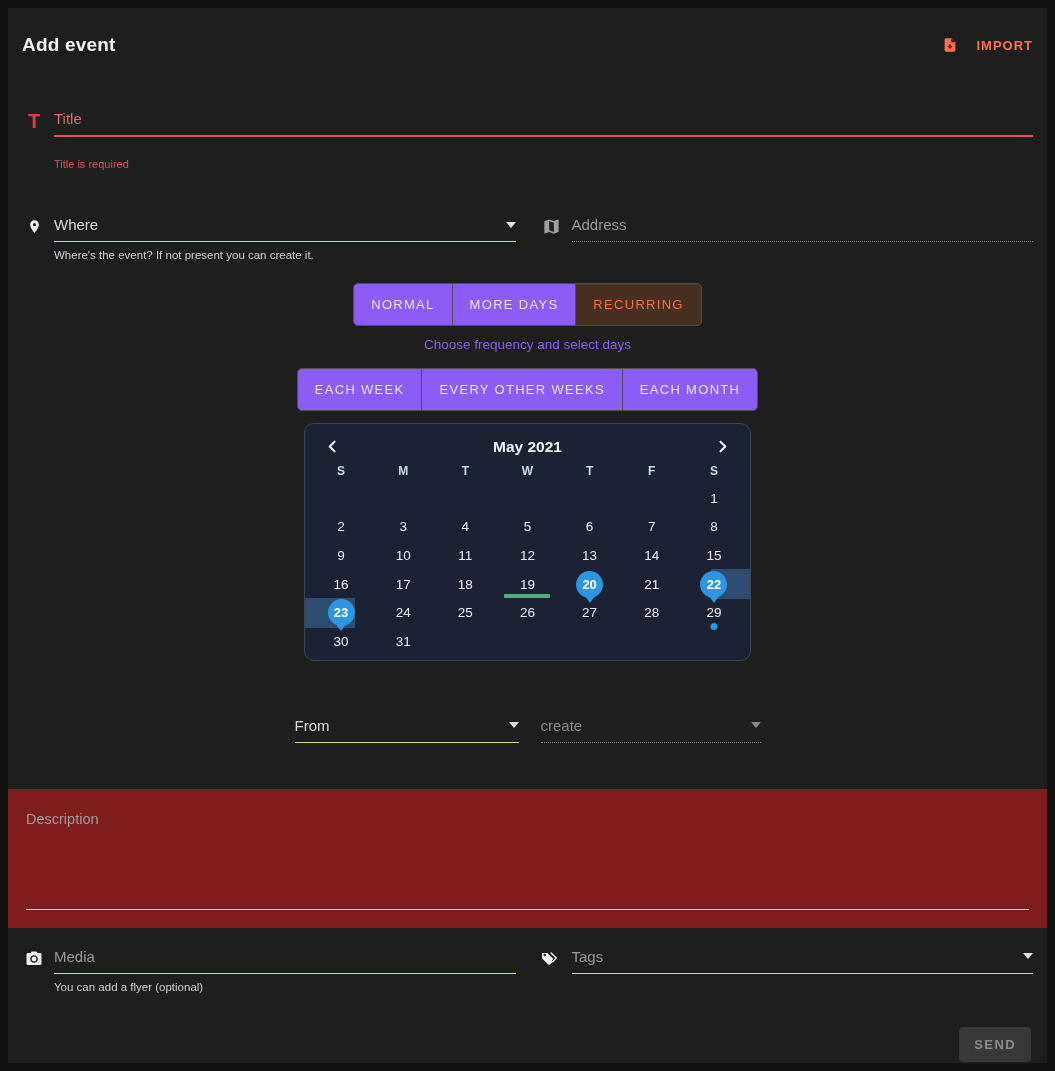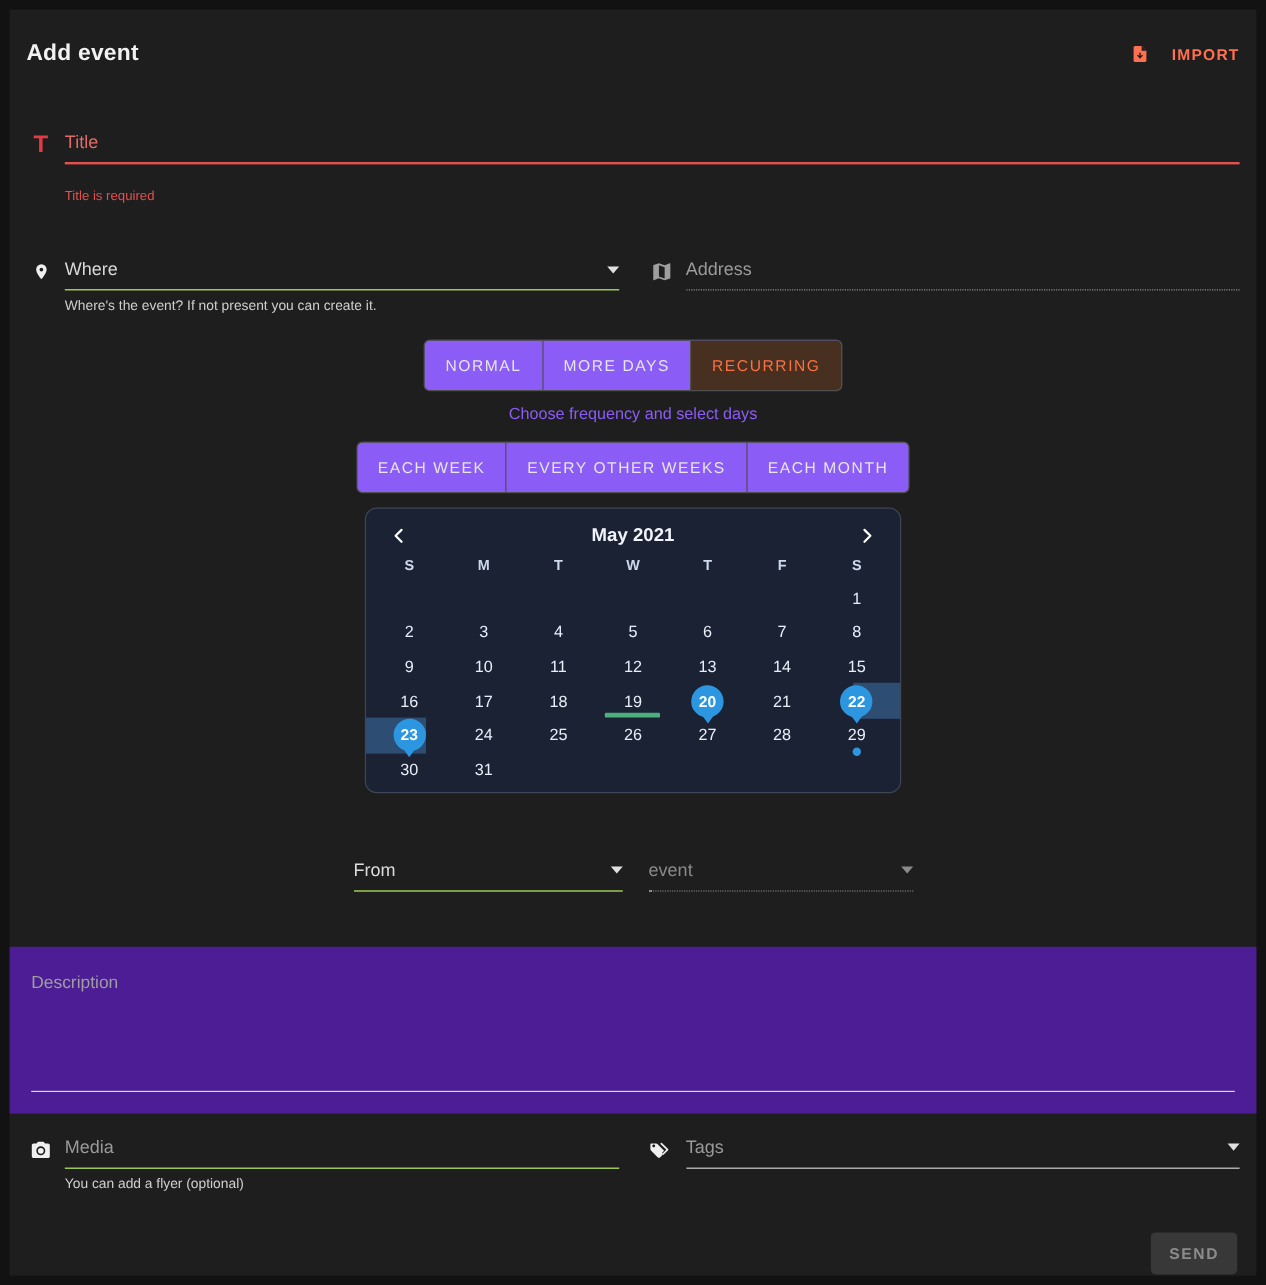--- a/index.html
+++ b/index.html
@@ -84,21 +84,21 @@
   .cal-dot { position: absolute; left: 50%; transform: translateX(-50%); bottom: -3px;
     width: 7px; height: 7px; border-radius: 50%; background: #2d96e0; z-index: 1; }
 
   
   .time-row { width: 466px; margin: 56px auto 0; display: flex; gap: 22px; align-items: flex-end; }
   .time-field { display: flex; justify-content: space-between; align-items: center; padding-bottom: 8px; font-size: 15px; }
   .from-field { width: 224px; color: #dcdcdc; }
   .until-field { flex: 1; color: #8a8a8a; }
 
   
-  .desc-block { margin-top: 46px; background: #4c1d95; padding: 22px 18px 18px; }
+  .desc-block { margin-top: 46px; background: #7f1d1d; padding: 22px 18px 18px; }
   .desc-label { color: #9e9e9e; font-size: 14.5px; }
   .desc-line { margin-top: 82px; border-bottom: 1px solid #d8d8d8; }
 
   
   .media-row { margin-top: 20px; }
   .send-row { display: flex; justify-content: flex-end; padding-right: 16px; margin-top: 34px; }
   .send-btn { background: #383838; color: #8c8c8c; border: none; border-radius: 4px;
     padding: 10px 15px; font-size: 13px; font-weight: 600; letter-spacing: 1.4px; cursor: pointer;
     font-family: inherit; }
 </style>
@@ -315,21 +315,21 @@
         </div>
     </div>
   </div>
 
   <div class="time-row">
     <div class="time-field from-field u-solid">
       <span>From</span>
       <span class="caret"></span>
     </div>
     <div class="time-field until-field u-dotted">
-      <span>event</span>
+      <span>create</span>
       <span class="caret dim"></span>
     </div>
   </div>
 
   <div class="desc-block">
     <div class="desc-label">Description</div>
     <div class="desc-line"></div>
   </div>
 
   <div class="two-col row-pad media-row">

